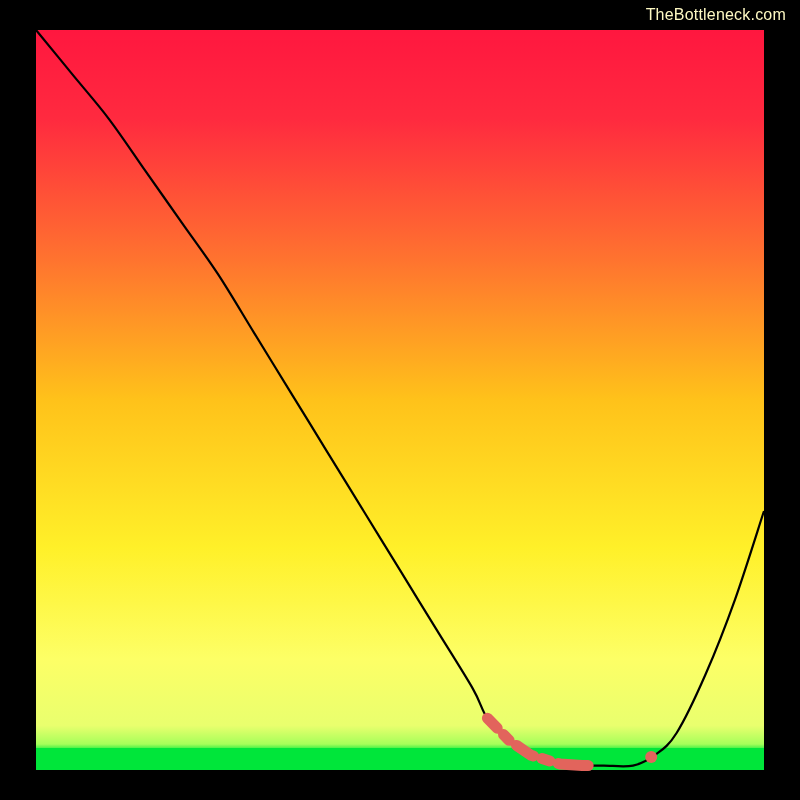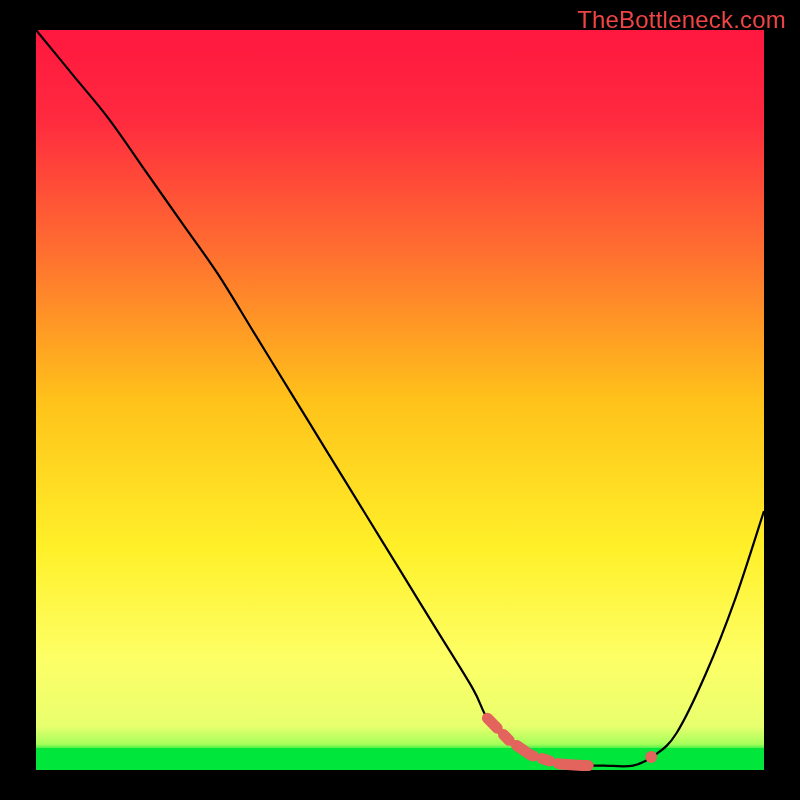--- a/index.html
+++ b/index.html
@@ -7,22 +7,22 @@
   .stage {
     position: relative;
     width: 800px;
     height: 800px;
     background: #000;
   }
   .watermark {
     position: absolute;
     top: 6px;
     right: 14px;
-    color: #ef4444;
-    font-size: 24px;
+    color: #fef9c3;
+    font-size: 16px;
     font-weight: 400;
     letter-spacing: 0.2px;
     z-index: 10;
   }
   .plot-frame {
     position: absolute;
     left: 36px;
     top: 30px;
     width: 728px;   
     height: 740px;  

